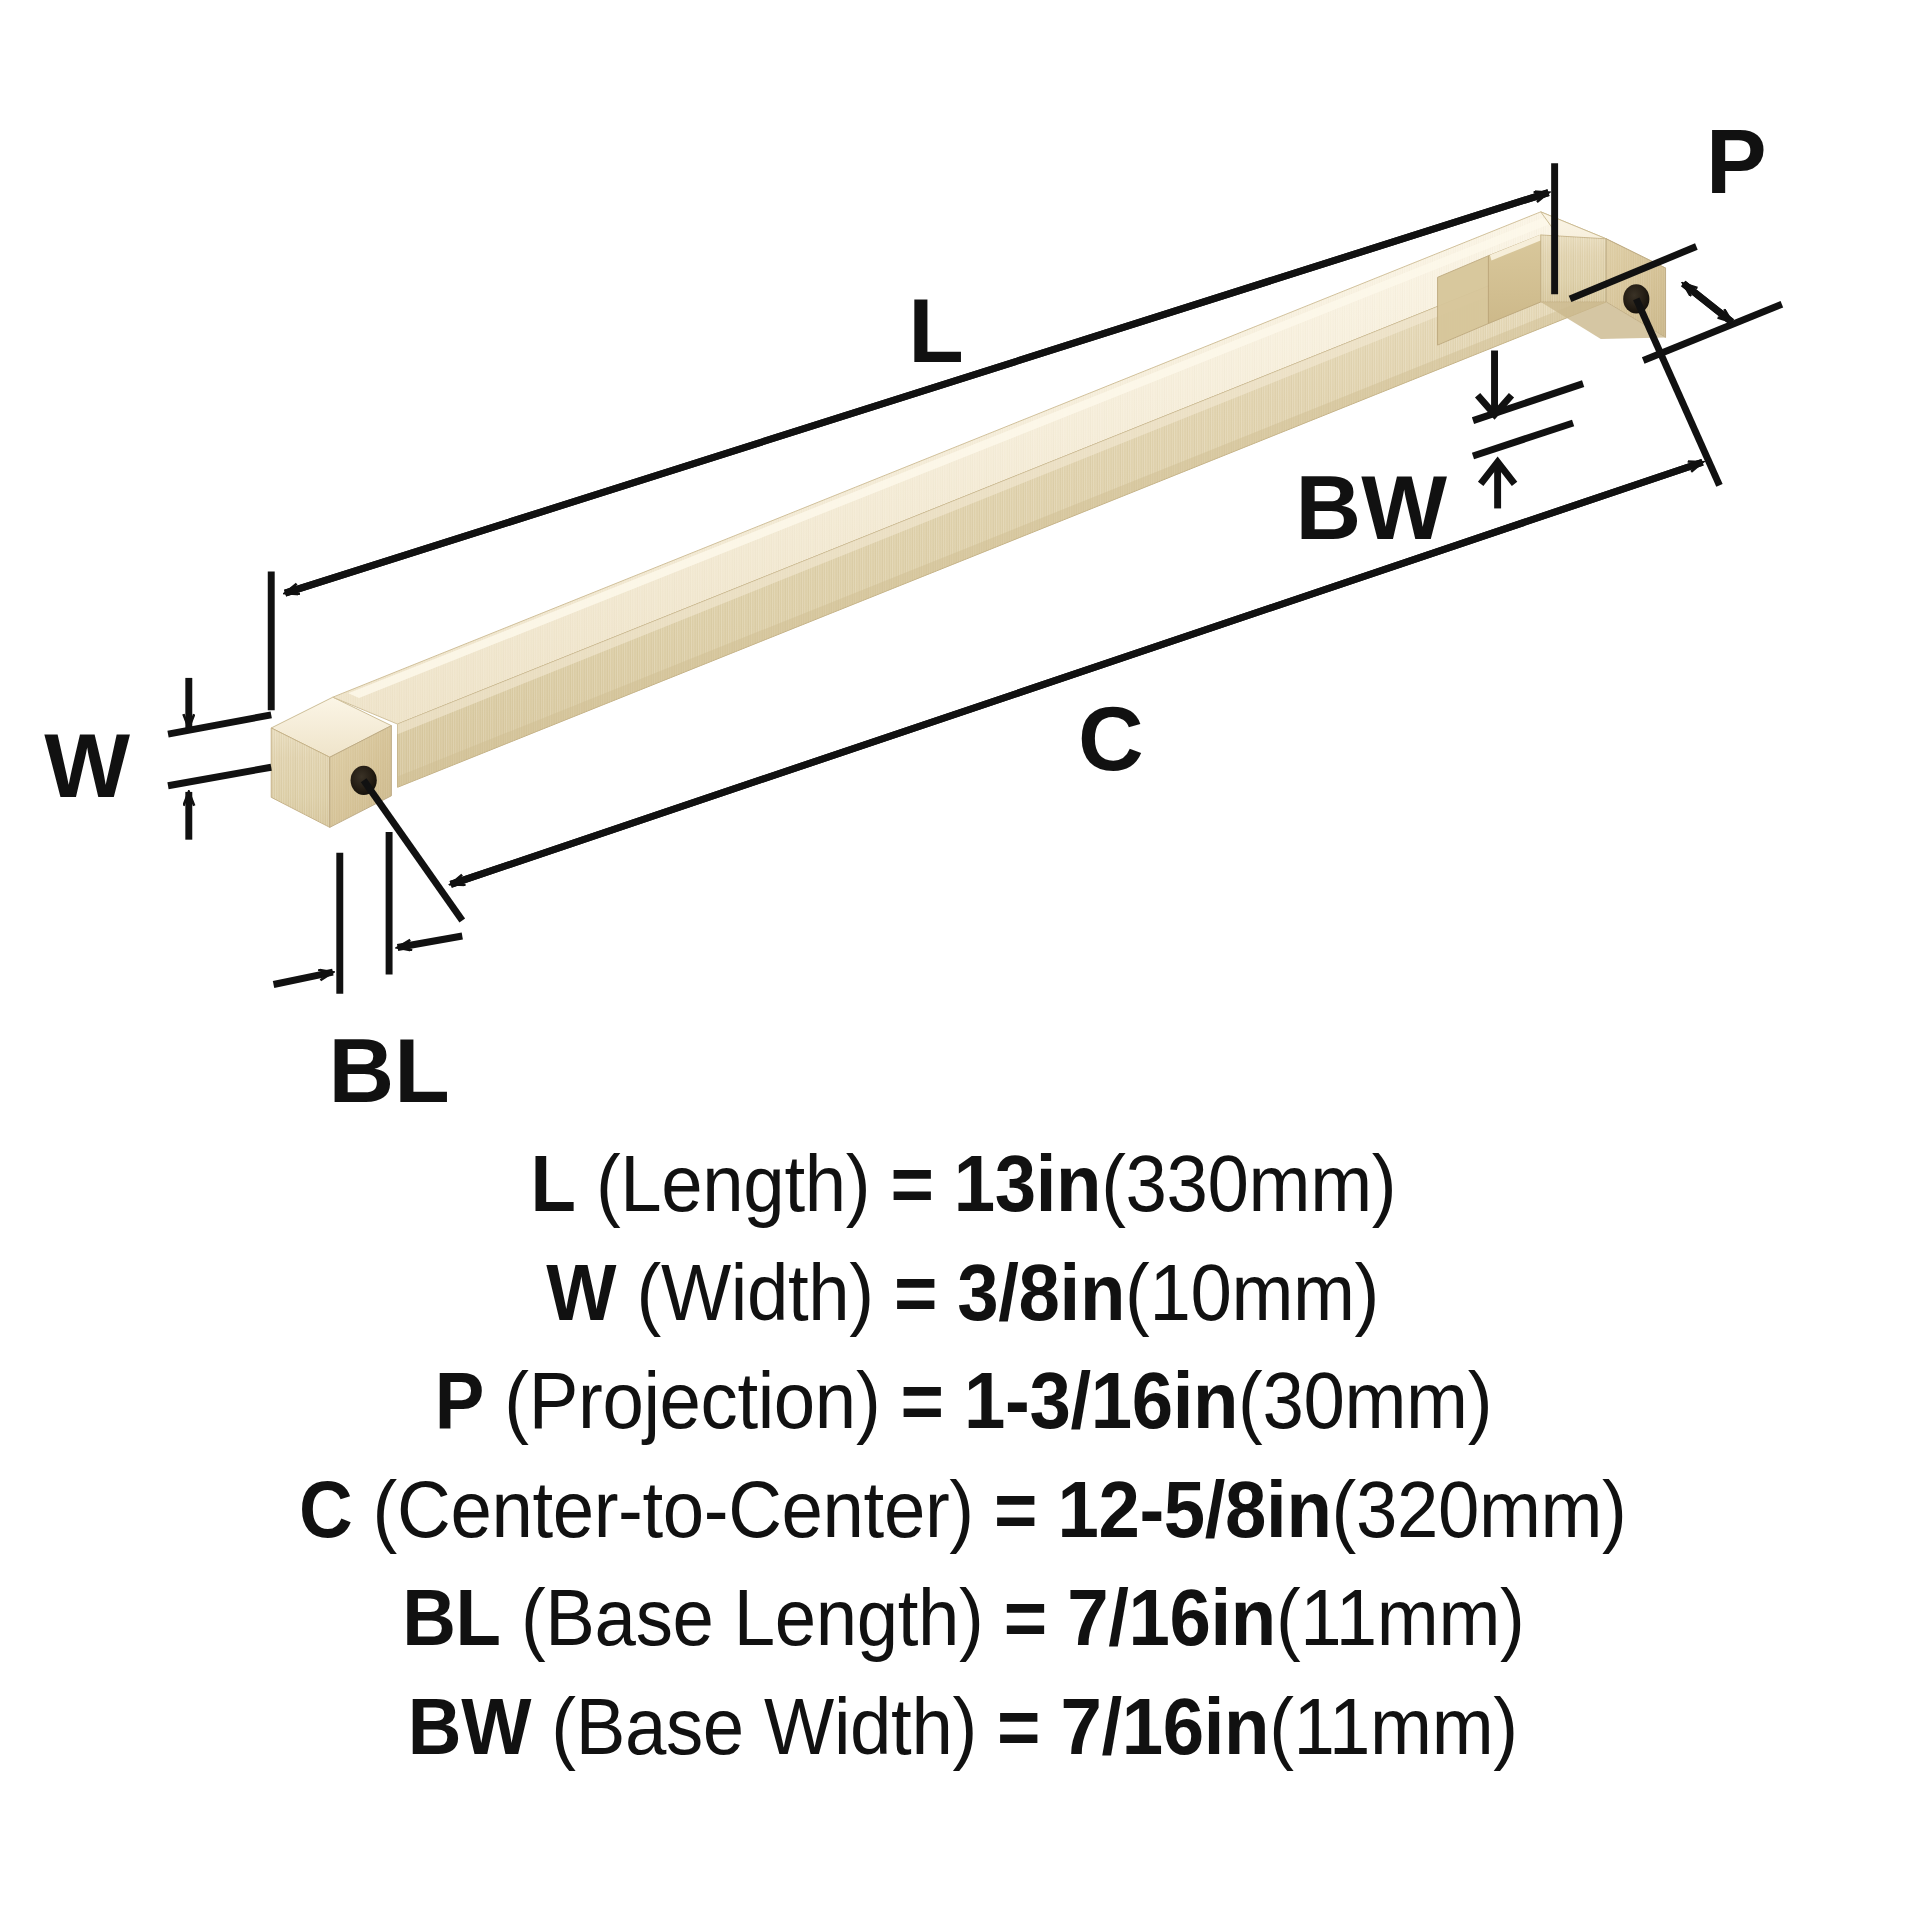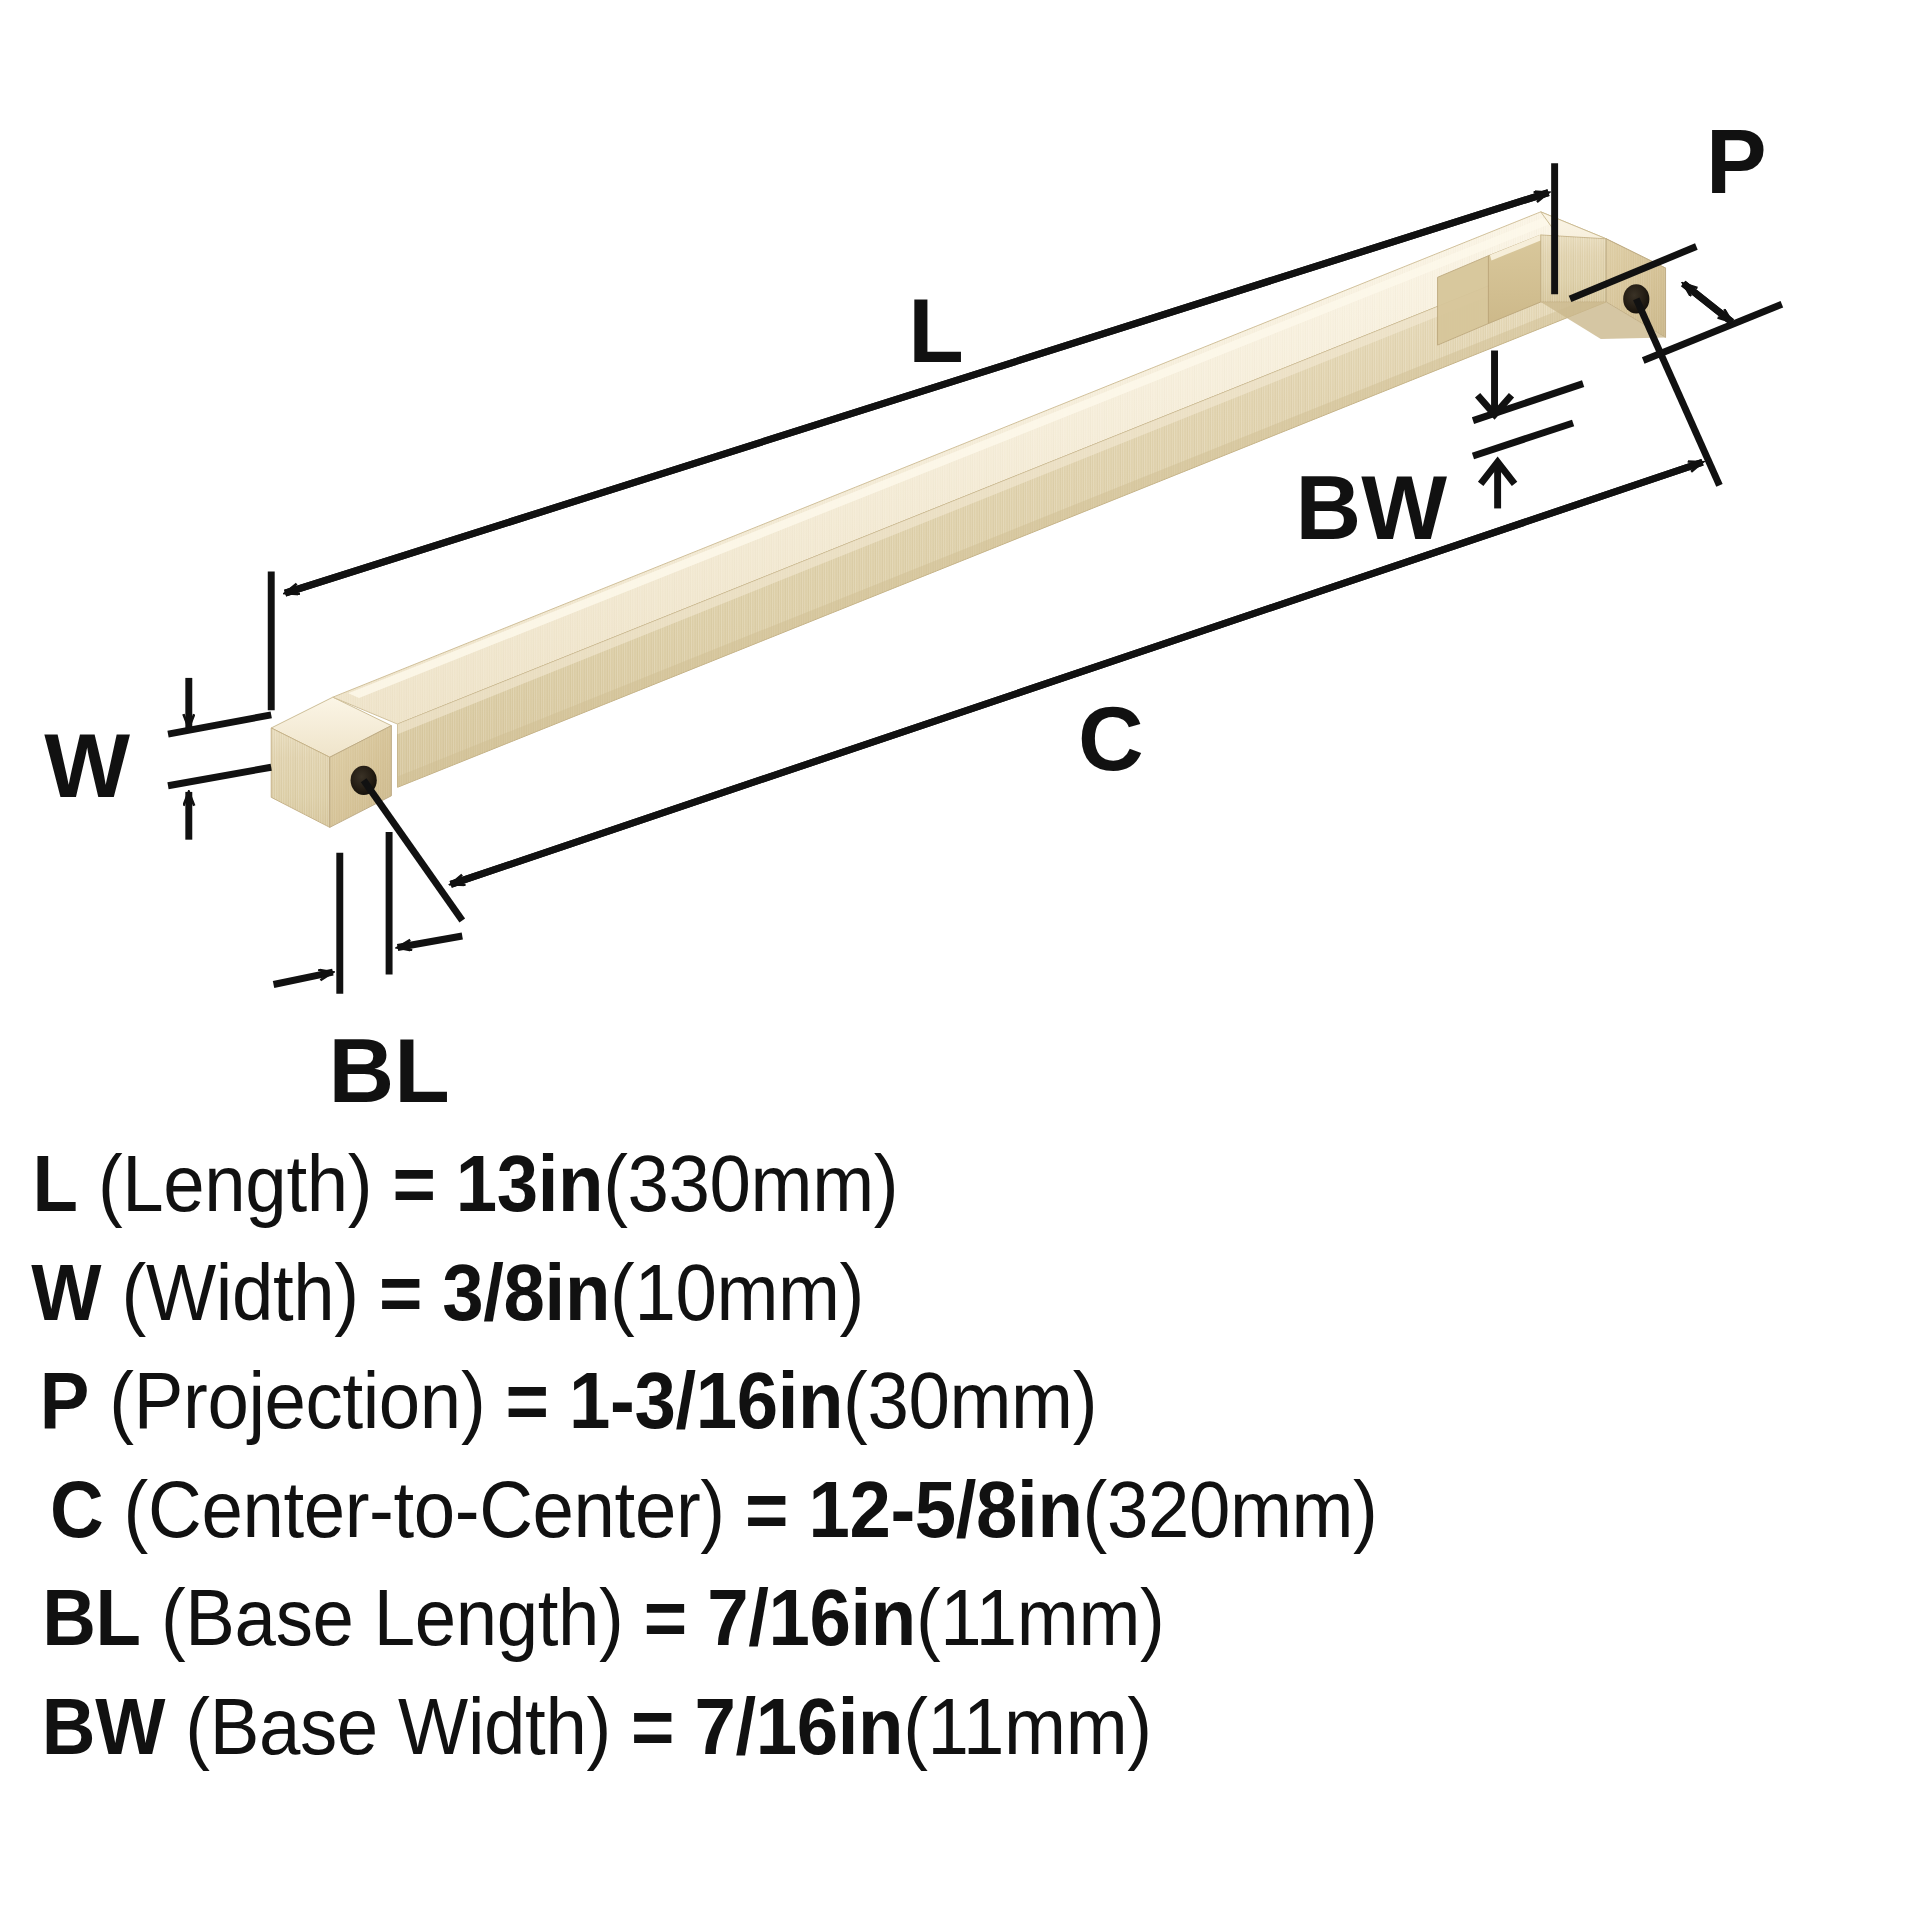--- a/index.html
+++ b/index.html
@@ -19,21 +19,21 @@
 
   .dimlabel{
     font-family:"Liberation Sans","DejaVu Sans",sans-serif;
     font-weight:bold;
     fill:#111111;
   }
 
   
   #specs{
     position:absolute;left:0;top:1133px;width:1926px;
-    display:flex;flex-direction:column;align-items:flex-start;
+    display:flex;flex-direction:column;align-items:center;
     gap:6.2px;
   }
   .spec-row{
     white-space:nowrap;
     font-size:80px;
     line-height:1.28;
     letter-spacing:-0.4px;
     color:#111111;
     text-align:center;
     font-stretch:condensed;

